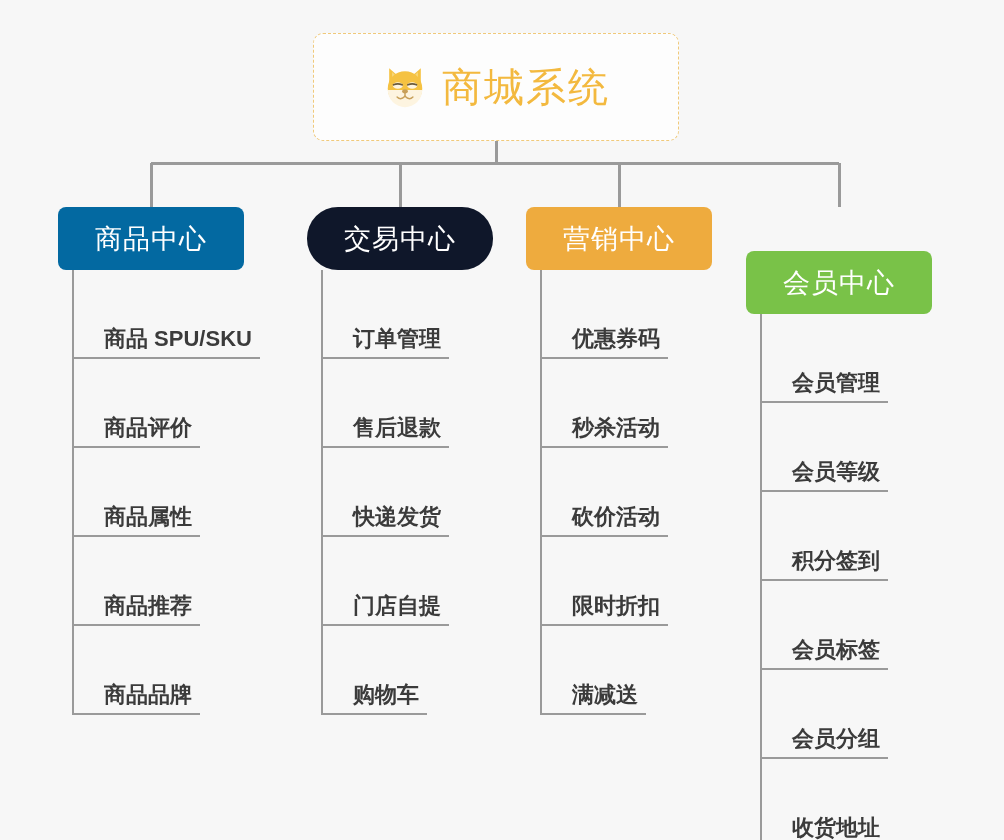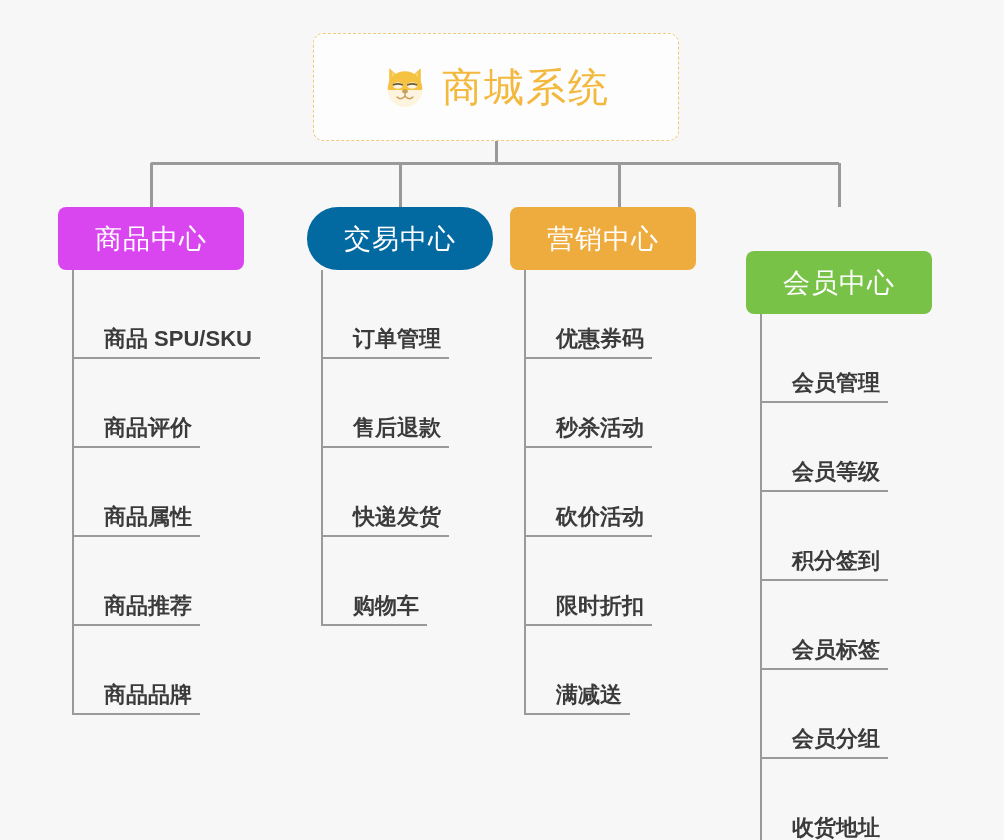--- a/index.html
+++ b/index.html
@@ -61,21 +61,21 @@
   }
 
   
   .branch {
     position: absolute;
     top: 207px;
     width: 186px;
   }
   .branch-col-0 { left: 58px; }
   .branch-col-1 { left: 307px; }
-  .branch-col-2 { left: 510px; }
+  .branch-col-2 { left: 526px; }
   .branch-col-3 { left: 746px; margin-top: 44px; }
 
   .branch-header {
     height: 63px;
     border-radius: 8px;
     display: flex;
     align-items: center;
     justify-content: center;
     color: #ffffff;
     font-size: 27px;
@@ -142,21 +142,21 @@
       <path d="M36 29 q6 -3 12 0" stroke="#6b5a3a" stroke-width="2.4" fill="none" stroke-linecap="round"></path>
       <ellipse cx="32" cy="38" rx="4" ry="3" fill="#c8a05a"></ellipse>
       <path d="M32 41 L32 45" stroke="#c8a05a" stroke-width="2" stroke-linecap="round"></path>
       <path d="M32 45 q-6 6 -11 1" stroke="#c8a05a" stroke-width="2" fill="none" stroke-linecap="round"></path>
       <path d="M32 45 q6 6 11 1" stroke="#c8a05a" stroke-width="2" fill="none" stroke-linecap="round"></path>
     </svg>
     <span class="root-title">商城系统</span>
   </div>
 
   <div class="branch branch-col-0">
-    <div class="branch-header" style="background: #d946ef;">
+    <div class="branch-header" style="background: #0369a1;">
       <span>商品中心</span>
     </div>
     <ul class="leaf-list">
       <li class="leaf-item">
           <span class="leaf-label">商品 SPU/SKU</span>
         </li>
       <li class="leaf-item">
           <span class="leaf-label">商品评价</span>
         </li>
       <li class="leaf-item">
@@ -165,32 +165,35 @@
       <li class="leaf-item">
           <span class="leaf-label">商品推荐</span>
         </li>
       <li class="leaf-item">
           <span class="leaf-label">商品品牌</span>
         </li>
     </ul>
   </div>
 
   <div class="branch branch-col-1">
-    <div class="branch-header" style="background: #0369a1; border-radius: 31px;">
+    <div class="branch-header" style="background: #0f172a; border-radius: 31px;">
       <span>交易中心</span>
     </div>
     <ul class="leaf-list">
       <li class="leaf-item">
           <span class="leaf-label">订单管理</span>
         </li>
       <li class="leaf-item">
           <span class="leaf-label">售后退款</span>
         </li>
       <li class="leaf-item">
           <span class="leaf-label">快递发货</span>
+        </li>
+      <li class="leaf-item">
+          <span class="leaf-label">门店自提</span>
         </li>
       <li class="leaf-item">
           <span class="leaf-label">购物车</span>
         </li>
     </ul>
   </div>
 
   <div class="branch branch-col-2">
     <div class="branch-header" style="background: rgb(238, 171, 62);">
       <span>营销中心</span>

